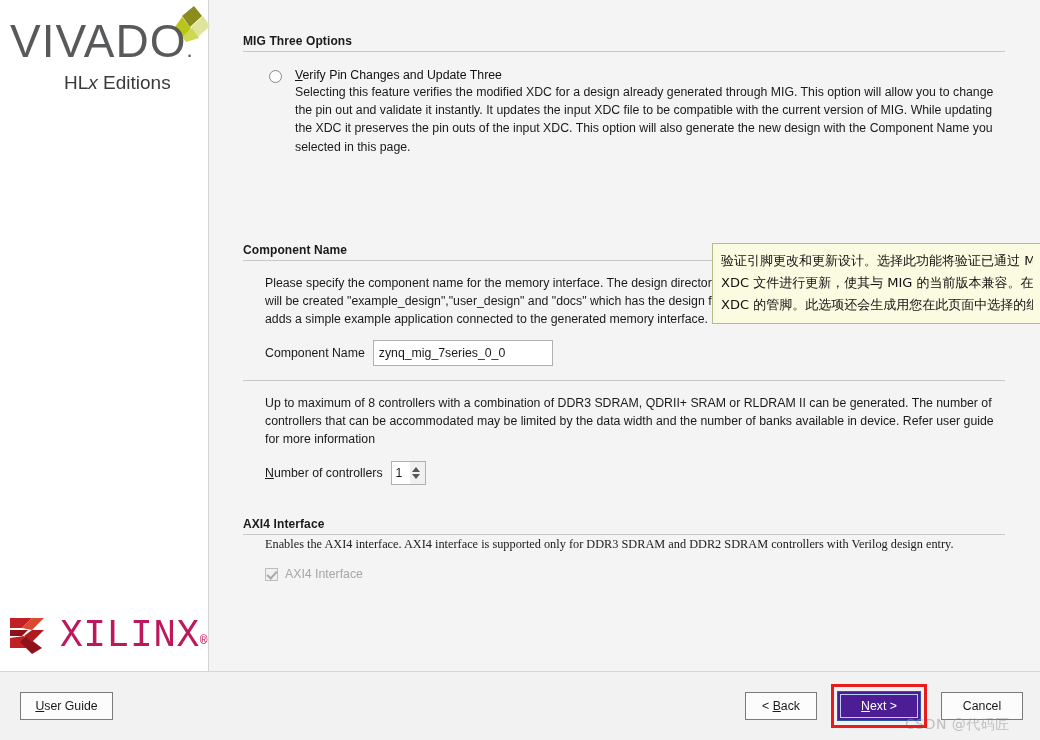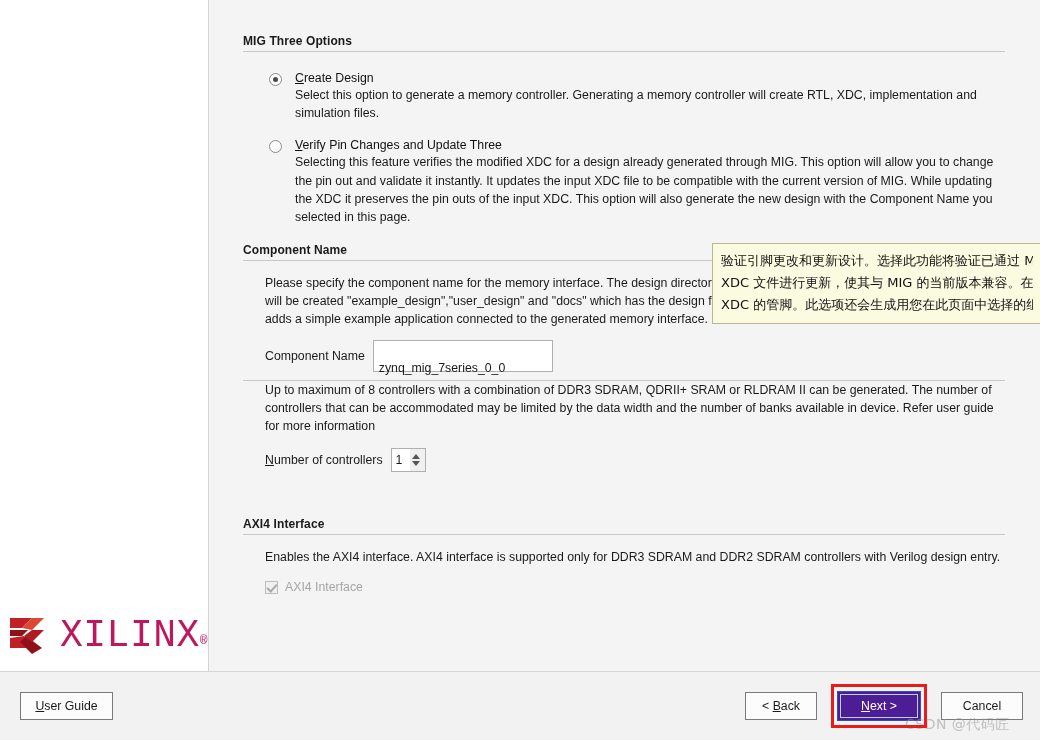--- a/index.html
+++ b/index.html
@@ -180,21 +180,21 @@
     color: #1a1a1a;
   }
   .text-input {
     width: 180px;
     height: 26px;
     background: #ffffff;
     border: 1px solid #b0b0b0;
     box-sizing: border-box;
     font-size: 12.3px;
     color: #1a1a1a;
-    padding: 15px 5px;
+    padding: 0 5px;
     line-height: 24px;
     font-family: "Liberation Sans", sans-serif;
   }
 
   
   .spin-wrap {
     display: inline-flex;
     align-items: stretch;
     height: 24px;
     width: 35px;
@@ -342,45 +342,50 @@
     user-select: none;
   }
 </style>
 </head>
 <body>
 
 <div id="wizard">
 
   <div id="left-panel">
 
+    <div id="vivado-logo">
+      <svg class="pinwheel" viewBox="0 0 52 46">
+        <polygon points="24,10 36,0 44,10 32,21" fill="#8c8c1e"></polygon>
+        <polygon points="33,21 45,10 52,20 40,31" fill="#dfe49c"></polygon>
+        <polygon points="24,11 33,22 26,32 17,21" fill="#b9c41c"></polygon>
+        <polygon points="34,22 41,32 28,36 24,31" fill="#cdd74f"></polygon>
+      </svg>
+      <div class="vivado-word"><span>VIVADO</span><span class="vivado-dot">.</span></div>
+      <div class="vivado-sub"><span>HL</span><i>x</i><span> Editions</span></div>
+    </div>
 
     <div id="xilinx-logo">
       <svg class="xmark" viewBox="0 0 44 40">
         <polygon points="2,2 24,2 14,12 2,12" fill="#c02026"></polygon>
         <polygon points="2,14 20,14 14,20 2,20" fill="#8e1218"></polygon>
         <polygon points="24,2 36,2 24,14 14,12" fill="#d94a30"></polygon>
         <polygon points="2,22 16,20 28,32 2,32" fill="#c02026"></polygon>
         <polygon points="18,20 34,32 24,38 12,26" fill="#8e1218"></polygon>
         <polygon points="24,14 36,14 24,26 16,20" fill="#b01b22"></polygon>
       </svg>
       <div class="xilinx-word"><span>XILINX</span><span class="xilinx-reg">®</span></div>
     </div>
   </div>
 
   <div id="content">
 
     <div class="section" style="top:34px;">
       <div class="section-title">MIG Three Options</div>
       <div class="section-rule"></div>
 
-      <div class="radio-row" style="margin-top:19px;">
-        <div class="radio checked"></div>
-        <div class="radio-label"><span class="mn">C</span><span>reate Design</span></div>
-        <div class="radio-desc">Select this option to generate a memory controller. Generating a memory controller will create RTL, XDC, implementation and simulation files.</div>
-      </div>
 
       <div class="radio-row" style="margin-top:16px;">
         <div class="radio"></div>
         <div class="radio-label"><span class="mn">V</span><span>erify Pin Changes and Update Three</span></div>
         <div class="radio-desc">Selecting this feature verifies the modified XDC for a design already generated through MIG. This option will allow you to change the pin out and validate it instantly. It updates the input XDC file to be compatible with the current version of MIG. While updating the XDC it preserves the pin outs of the input XDC. This option will also generate the new design with the Component Name you selected in this page.</div>
       </div>
     </div>
 
     <div class="section" style="top:243px;">
       <div class="section-title">Component Name</div>
@@ -390,39 +395,39 @@
 
       <div class="field-row" style="margin-top:12px;">
         <div class="field-label">Component Name</div>
         <div class="text-input">zynq_mig_7series_0_0</div>
       </div>
     </div>
 
     <div class="section" style="top:380px;">
       <div class="section-rule"></div>
 
-      <div class="body-text para" style="width:740px;">Up to maximum of 8 controllers with a combination of DDR3 SDRAM, QDRII+ SRAM or RLDRAM II can be generated. The number of controllers that can be accommodated may be limited by the data width and the number of banks available in device. Refer user guide for more information</div>
+      <div class="body-text para" style="margin-top:13px; width:740px;">Up to maximum of 8 controllers with a combination of DDR3 SDRAM, QDRII+ SRAM or RLDRAM II can be generated. The number of controllers that can be accommodated may be limited by the data width and the number of banks available in device. Refer user guide for more information</div>
 
       <div class="field-row" style="margin-top:13px;">
         <div class="field-label"><span class="mnem">N</span><span>umber of controllers</span></div>
         <div class="spin-wrap">
           <div class="spin-val">1</div>
           <div class="spin-btns">
             <div class="tri-up"></div>
             <div class="tri-down"></div>
           </div>
         </div>
       </div>
     </div>
 
     <div class="section" style="top:517px;">
       <div class="section-title">AXI4 Interface</div>
       <div class="section-rule"></div>
 
-      <div class="body-text para" style="margin-top:13px;">Enables the AXI4 interface. AXI4 interface is supported only for DDR3 SDRAM and DDR2 SDRAM controllers with Verilog design entry.</div>
+      <div class="body-text para" style="font-family:Liberation Serif, serif;">Enables the AXI4 interface. AXI4 interface is supported only for DDR3 SDRAM and DDR2 SDRAM controllers with Verilog design entry.</div>
 
       <div class="check-row" style="margin-top:14px;">
         <div class="checkbox checked"></div>
         <div class="check-label">AXI4 Interface</div>
       </div>
     </div>
 
   </div>
 
   <div id="tooltip">

